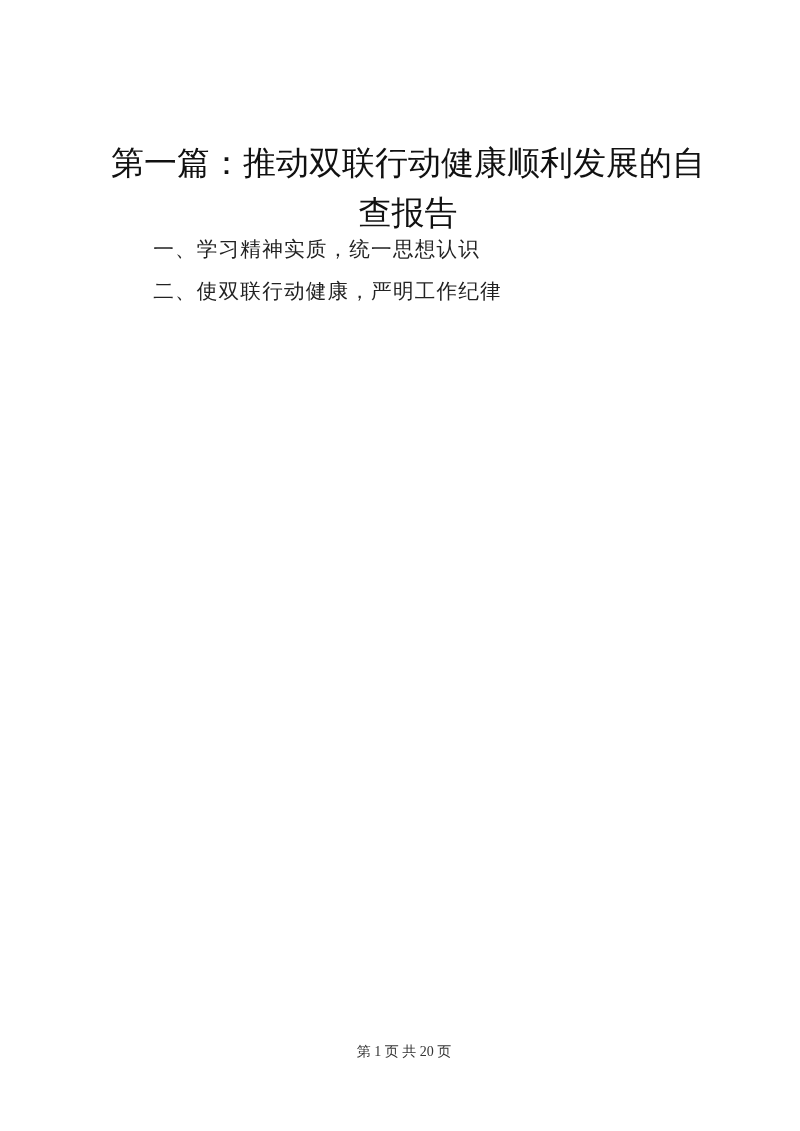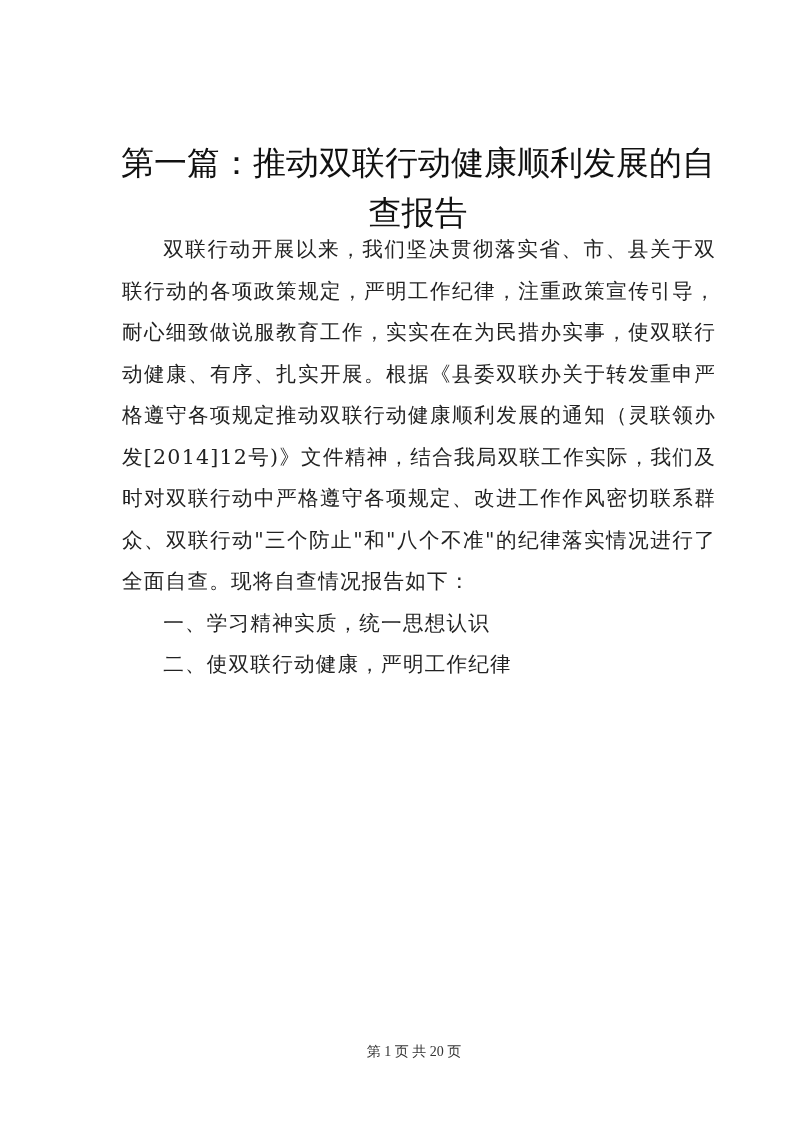--- a/index.html
+++ b/index.html
@@ -1,18 +1,18 @@
 <!DOCTYPE html>
 <html><head>
   <meta charset="utf-8">
   <style>
     html, body { margin: 0; padding: 0; background: #ffffff; }
     body { width: 800px; height: 1131px; position: relative; overflow: hidden; }
     .page {
-      position: absolute; left: 14px; top: 0; width: 688px; height: 1131px; background: #fff;
+      position: absolute; left: 4px; top: 0; width: 688px; height: 1131px; background: #fff;
       color: #1a1a1a;
       font-family: "DejaVu Serif", "Liberation Serif", serif;
     }
     .title {
       position: absolute; left: 100px; top: 138px; width: 608px;
       font-family: "DejaVu Sans", "Liberation Sans", sans-serif;
       font-size: 33px; line-height: 50px; text-align: center;
       color: #111; letter-spacing: 0px; font-weight: normal;
     }
     .body {
@@ -26,18 +26,17 @@
       position: absolute; left: 0; top: 1043px; width: 800px; text-align: center;
       font-size: 14px; color: #333; font-family: "Liberation Serif", "DejaVu Serif", serif;
     }
   </style>
 </head>
 <body>
 
 <div class="page">
   <div class="title">第一篇：推动双联行动健康顺利发展的自查报告</div>
   <div class="body">
-    <p>双联行动开展以来，我们坚决贯彻落实省、市、县关于双联行动的各项政策规定，严明工作纪律，注重政策宣传引导，耐心细致做说服教育工作，实实在在为民措办实事，使双联行动健康、有序、扎实开展。根据《县委双联办关于转发重申严格遵守各项规定推动双联行动健康顺利发展的通知（灵联领办发[2014]12号)》文件精神，结合我局双联工作实际，我们及时对双联行动中严格遵守各项规定、改进工作作风密切联系群众、双联行动"三个防止"和"八个不准"的纪律落实情况进行了全面自查。现将自查情况报告如下：</p>
     <p>一、学习精神实质，统一思想认识</p>
     <p>二、使双联行动健康，严明工作纪律</p>
   </div>
   <div class="footer">第 1 页  共 20 页</div>
 </div>
 
 </body></html>

